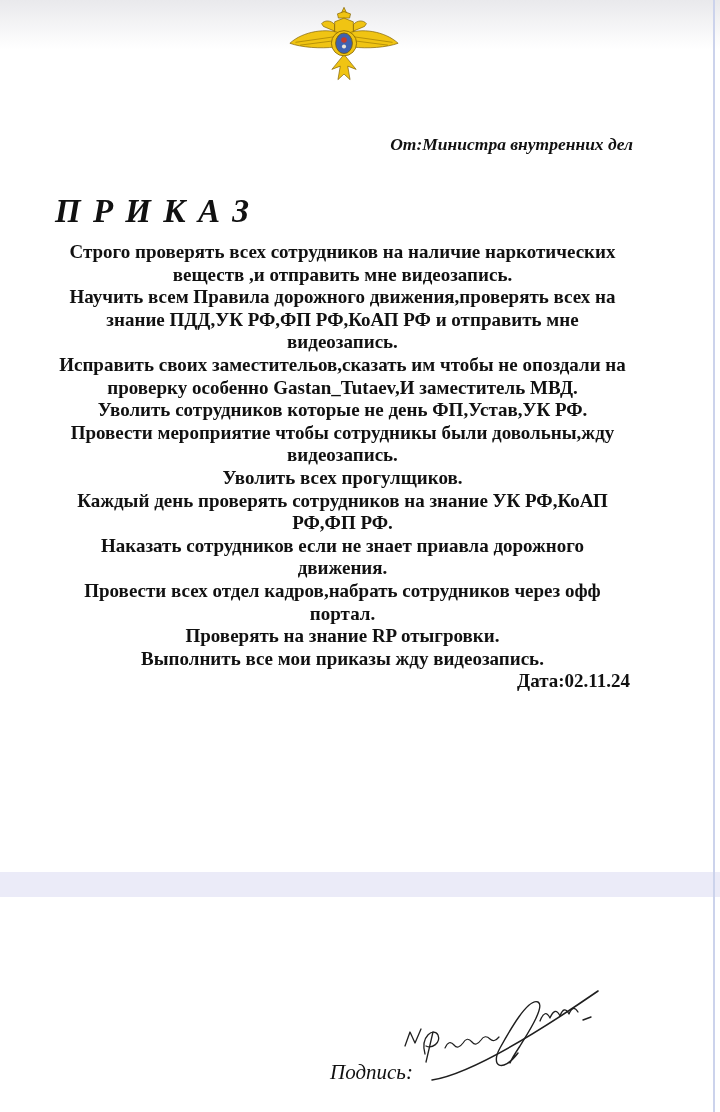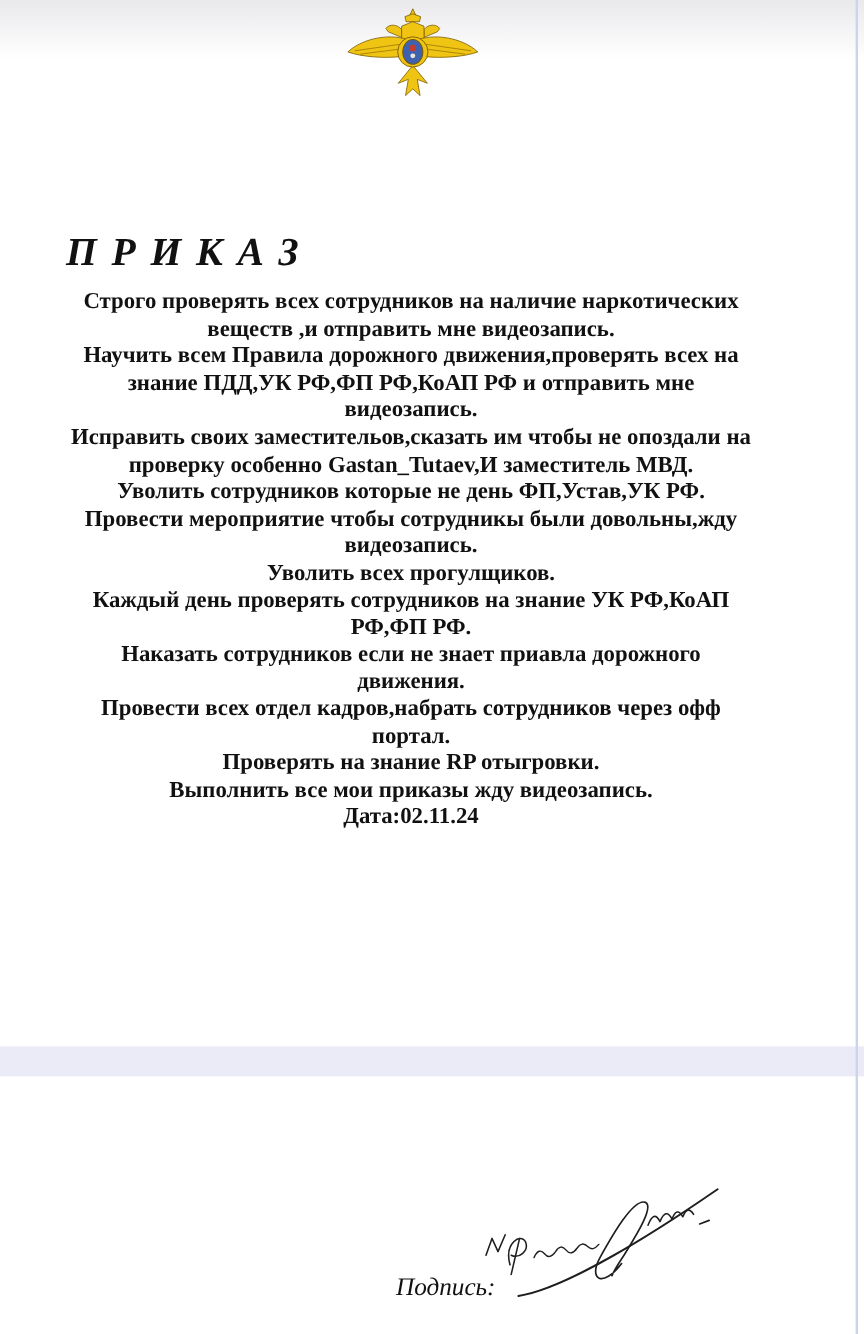--- a/index.html
+++ b/index.html
@@ -38,21 +38,21 @@
     text-align:left;font-weight:bold;font-style:italic;
     font-size:33px;letter-spacing:2px;white-space:nowrap;
   }
   .body-text{
     position:absolute;top:241px;left:55px;width:575px;
     text-align:center;font-weight:bold;
     font-size:19px;line-height:22.6px;
   }
   .body-text p{margin:0;padding:0;}
   .date-line{
-    margin:0;padding:0;
+    text-align:right;margin:0;padding:0;
   }
   .sign-label{
     position:absolute;left:330px;top:1060px;
     font-weight:normal;font-style:italic;font-size:21px;
   }
   .signature{
     position:absolute;left:400px;top:986px;width:208px;height:100px;
   }
 </style>
 </head>
@@ -83,20 +83,21 @@
 
     <path d="M8,39 L50,33 M13,42 L52,37 M112,39 L70,33 M107,42 L68,37" fill="none" stroke="#8a6a00" stroke-width="0.6"></path>
 
     <circle cx="60" cy="40" r="13.5" stroke="#7a5a00" stroke-width="0.8" fill="#f0c413"></circle>
     <ellipse cx="60" cy="40" rx="9" ry="11" stroke="#7a5a00" stroke-width="0.9" fill="#3f62b0"></ellipse>
     <circle cx="60" cy="36.5" r="3" fill="#c23b2e"></circle>
     <circle cx="60" cy="43.5" r="2.2" fill="#e9e5da"></circle>
   </svg>
 
   <div class="header-block">
+    <div>От:Министра внутренних дел</div>
   </div>
 
   <div class="doc-title">П Р И К А З</div>
 
   <div class="body-text">
     <p>Строго проверять всех сотрудников на наличие наркотических веществ ,и отправить мне видеозапись.</p>
     <p>Научить всем Правила дорожного движения,проверять всех на знание ПДД,УК РФ,ФП РФ,КоАП РФ и отправить мне видеозапись.</p>
     <p>Исправить своих заместительов,сказать им чтобы не опоздали на проверку особенно Gastan_Tutaev,И заместитель МВД.</p>
     <p>Уволить сотрудников которые не день ФП,Устав,УК РФ.</p>
     <p>Провести мероприятие чтобы сотрудникы были довольны,жду видеозапись.</p>

